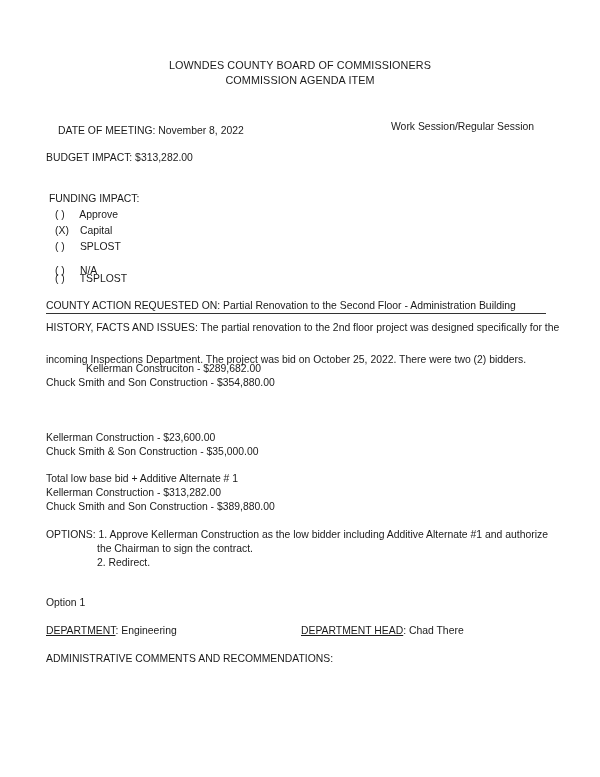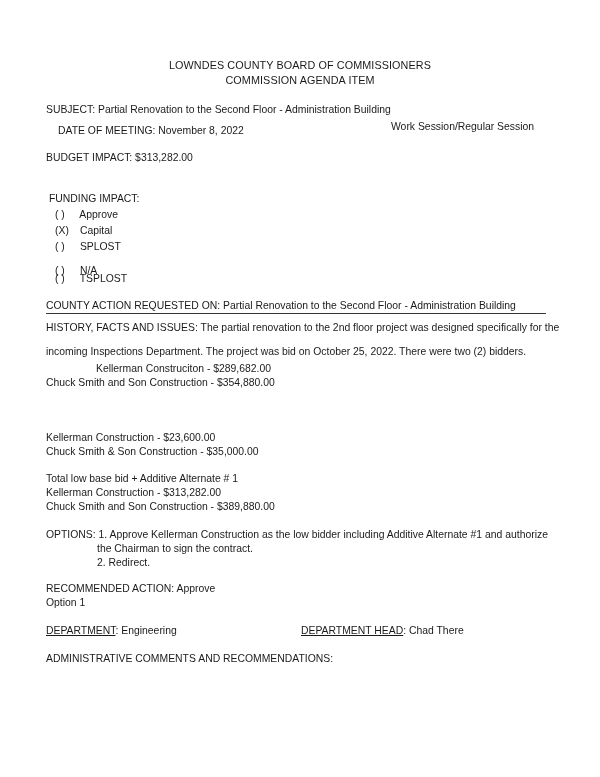--- a/index.html
+++ b/index.html
@@ -55,24 +55,20 @@
 </head>
 <body>
 
 <div class="page">
 
   <div class="header">
     <div>LOWNDES COUNTY BOARD OF COMMISSIONERS</div>
     <div>COMMISSION AGENDA ITEM</div>
   </div>
 
-  <div class="abs" style="left:46px; top:103px;">
-    <span>SUBJECT:</span>
-    <span>Partial Renovation to the Second Floor - Administration Building</span>
-  </div>
 
   <div class="abs" style="left:46px; top:124px;padding-left:12px;">
     <span>DATE OF MEETING:</span>
     <span>November 8, 2022</span>
   </div>
   <div class="abs" style="left:391px; top:120px;">Work Session/Regular Session</div>
 
   <div class="abs" style="left:46px; top:151px;">
     <span>BUDGET IMPACT:</span>
     <span>$313,282.00</span>
@@ -106,44 +102,40 @@
   <div class="abs" style="left:46px; top:299px;">
     <span>COUNTY ACTION REQUESTED ON:</span>
     <span>Partial Renovation to the Second Floor - Administration Building</span>
   </div>
   <div class="rule"></div>
 
   <div class="abs" style="left:46px; top:321px;">
     <span>HISTORY, FACTS AND ISSUES:</span>
     <span>The partial renovation to the 2nd floor project was designed specifically for the</span>
   </div>
-  <div class="abs" style="left:46px; top:345px;">incoming Inspections Department.  The project was bid on October 25, 2022.  There were two (2) bidders.</div>
+  <div class="abs" style="left:46px; top:353px;">incoming Inspections Department.  The project was bid on October 25, 2022.  There were two (2) bidders.</div>
 
-  <div class="abs" style="left:56px; top:362px;padding-left:40px;">Kellerman Construciton - $289,682.00</div>
+  <div class="abs" style="left:46px; top:362px;padding-left:40px;">Kellerman Construciton - $289,682.00</div>
   <div class="abs" style="left:46px; top:376px;">Chuck Smith and Son Construction - $354,880.00</div>
 
 
   <div class="abs" style="left:46px; top:431px;">Kellerman Construction - $23,600.00</div>
   <div class="abs" style="left:46px; top:445px;">Chuck Smith &amp; Son Construction - $35,000.00</div>
 
   <div class="abs" style="left:46px; top:472px;">Total low base bid + Additive Alternate # 1</div>
   <div class="abs" style="left:46px; top:486px;">Kellerman Construction - $313,282.00</div>
   <div class="abs" style="left:46px; top:500px;">Chuck Smith and Son Construction - $389,880.00</div>
 
   <div class="abs" style="left:46px; top:528px;">
     <span>OPTIONS:</span>
     <span>1.  Approve Kellerman Construction as the low bidder including Additive Alternate #1 and authorize</span>
   </div>
   <div class="opt-indent" style="left:97px; top:542px;">the Chairman to sign the contract.</div>
   <div class="opt-indent" style="left:97px; top:556px;">2.  Redirect.</div>
 
-  <div class="abs" style="left:46px; top:582px;">
-    <span>RECOMMENDED ACTION:</span>
-    <span>Approve</span>
-  </div>
   <div class="abs" style="left:46px; top:596px;">Option 1</div>
 
   <div class="abs" style="left:46px; top:624px;">
     <span class="u">DEPARTMENT</span><span>: Engineering</span>
   </div>
   <div class="abs" style="left:301px; top:624px;">
     <span class="u">DEPARTMENT HEAD</span><span>: Chad There</span>
   </div>
 
   <div class="abs" style="left:46px; top:652px;">ADMINISTRATIVE COMMENTS AND RECOMMENDATIONS:</div>

